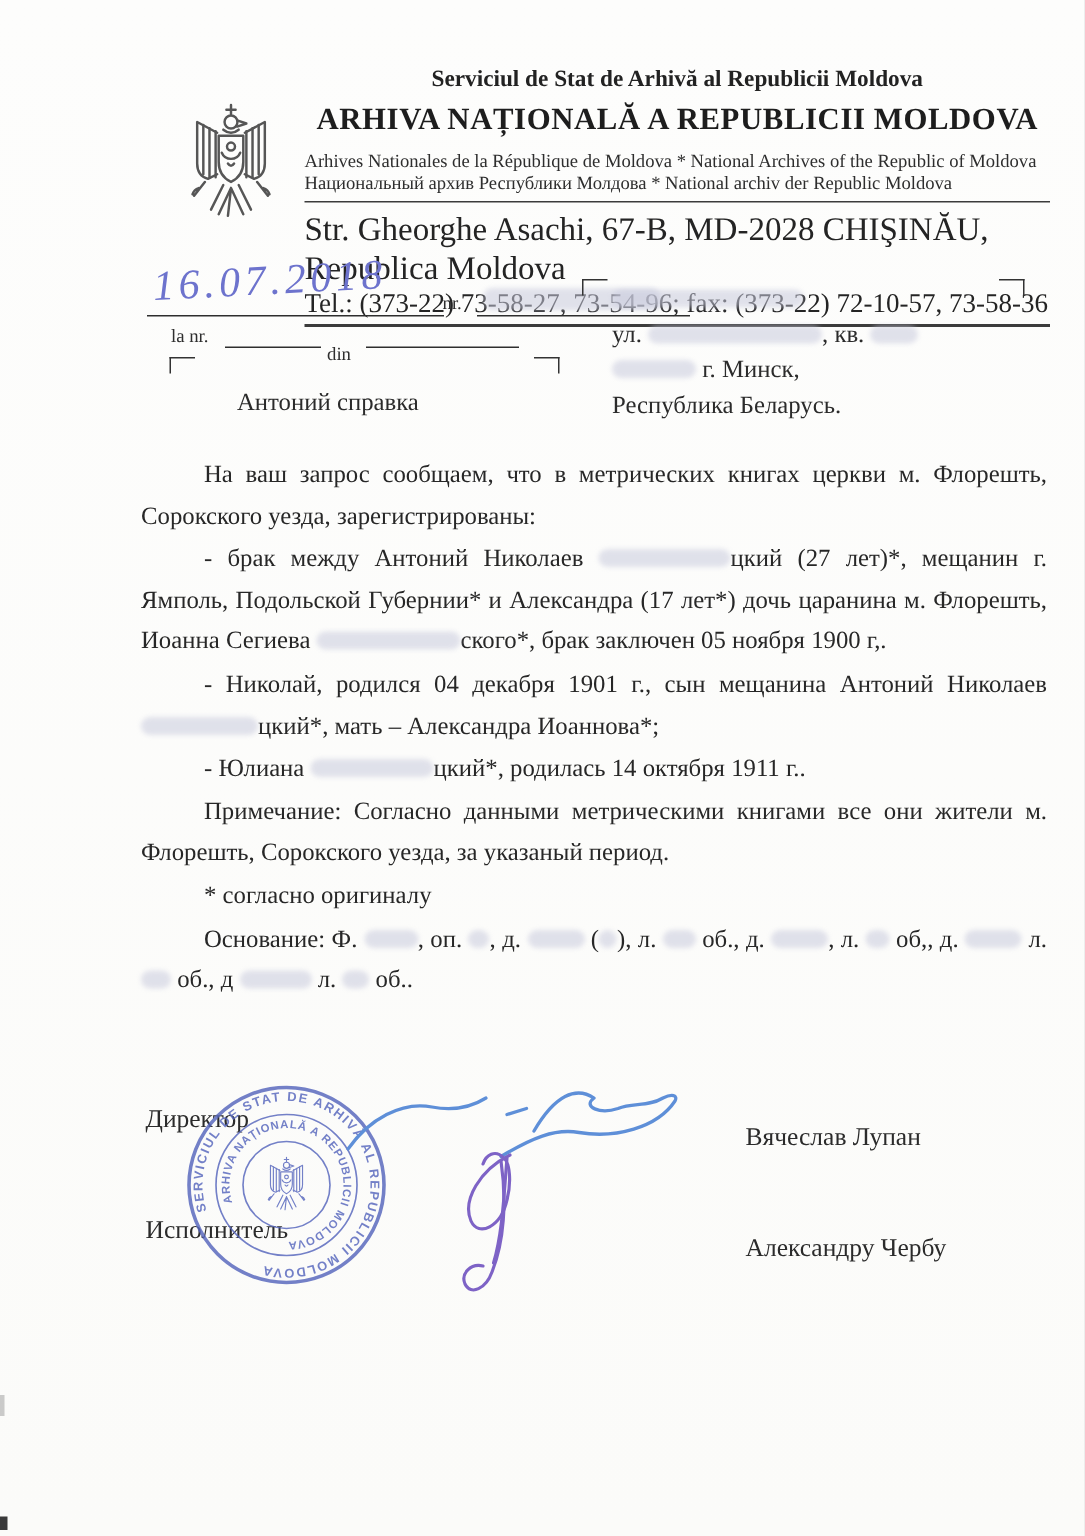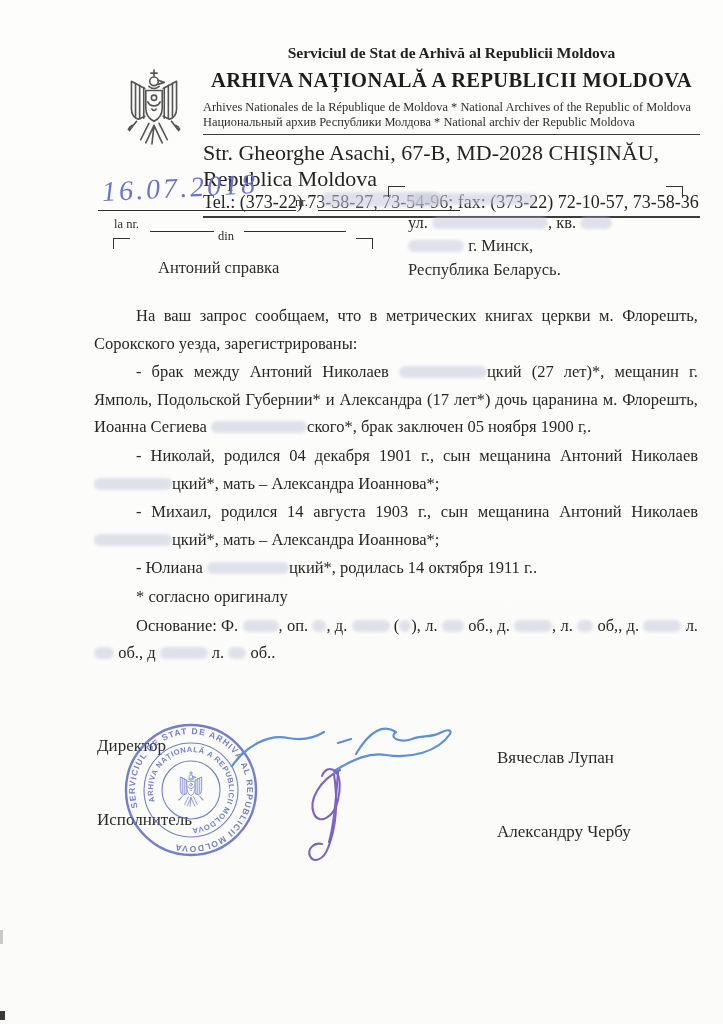--- a/index.html
+++ b/index.html
@@ -131,22 +131,22 @@
     <div><span class="redact w56"></span><span> г. Минск,</span></div>
     <div>Республика Беларусь.</div>
   </div>
 
   <div class="doc-title">Антоний справка</div>
 
   <div class="body-text">
     <p>На ваш запрос сообщаем, что в метрических книгах церкви м. Флорешть, Сорокского уезда, зарегистрированы:</p>
     <p><span>- брак между Антоний Николаев </span><span class="redact w88"></span><span>цкий (27 лет)*, мещанин г. Ямполь, Подольской Губернии* и Александра (17 лет*) дочь царанина м. Флорешть, Иоанна Сегиева </span><span class="redact w96"></span><span>ского*, брак заключен 05 ноября 1900 г,.</span></p>
     <p><span>- Николай, родился 04 декабря 1901 г., сын мещанина Антоний Николаев </span><span class="redact w78"></span><span>цкий*, мать – Александра Иоаннова*;</span></p>
-    <p><span>- Михаил, родился 14 августа 1903 г., сын мещанина Антоний Николаев </span><span class="redact w78"></span><span>цкий*, мать – Александра Иоаннова*;</span></p>
     <p><span>- Юлиана </span><span class="redact w82"></span><span>цкий*, родилась 14 октября 1911 г..</span></p>
+    <p>Примечание: Согласно данными метрическими книгами все они жители м. Флорешть, Сорокского уезда, за указаный период.</p>
     <p>* согласно оригиналу</p>
     <p><span>Основание: Ф. </span><span class="redact w36"></span><span>, оп. </span><span class="redact w14"></span><span>, д. </span><span class="redact w38"></span><span> (</span><span class="redact w12"></span><span>), л. </span><span class="redact w22"></span><span> об., д. </span><span class="redact w38"></span><span>, л. </span><span class="redact w16"></span><span> об,, д. </span><span class="redact w38"></span><span> л. </span><span class="redact w20"></span><span> об., д </span><span class="redact w48"></span><span> л. </span><span class="redact w18"></span><span> об..</span></p>
   </div>
 
   <div class="sig-label lbl-director">Директор</div>
   <div class="sig-name name-director">Вячеслав Лупан</div>
   <div class="sig-label lbl-executor">Исполнитель</div>
   <div class="sig-name name-executor">Александру Чербу</div>
 
   <svg class="stamp" viewBox="-70 -70 140 140">

